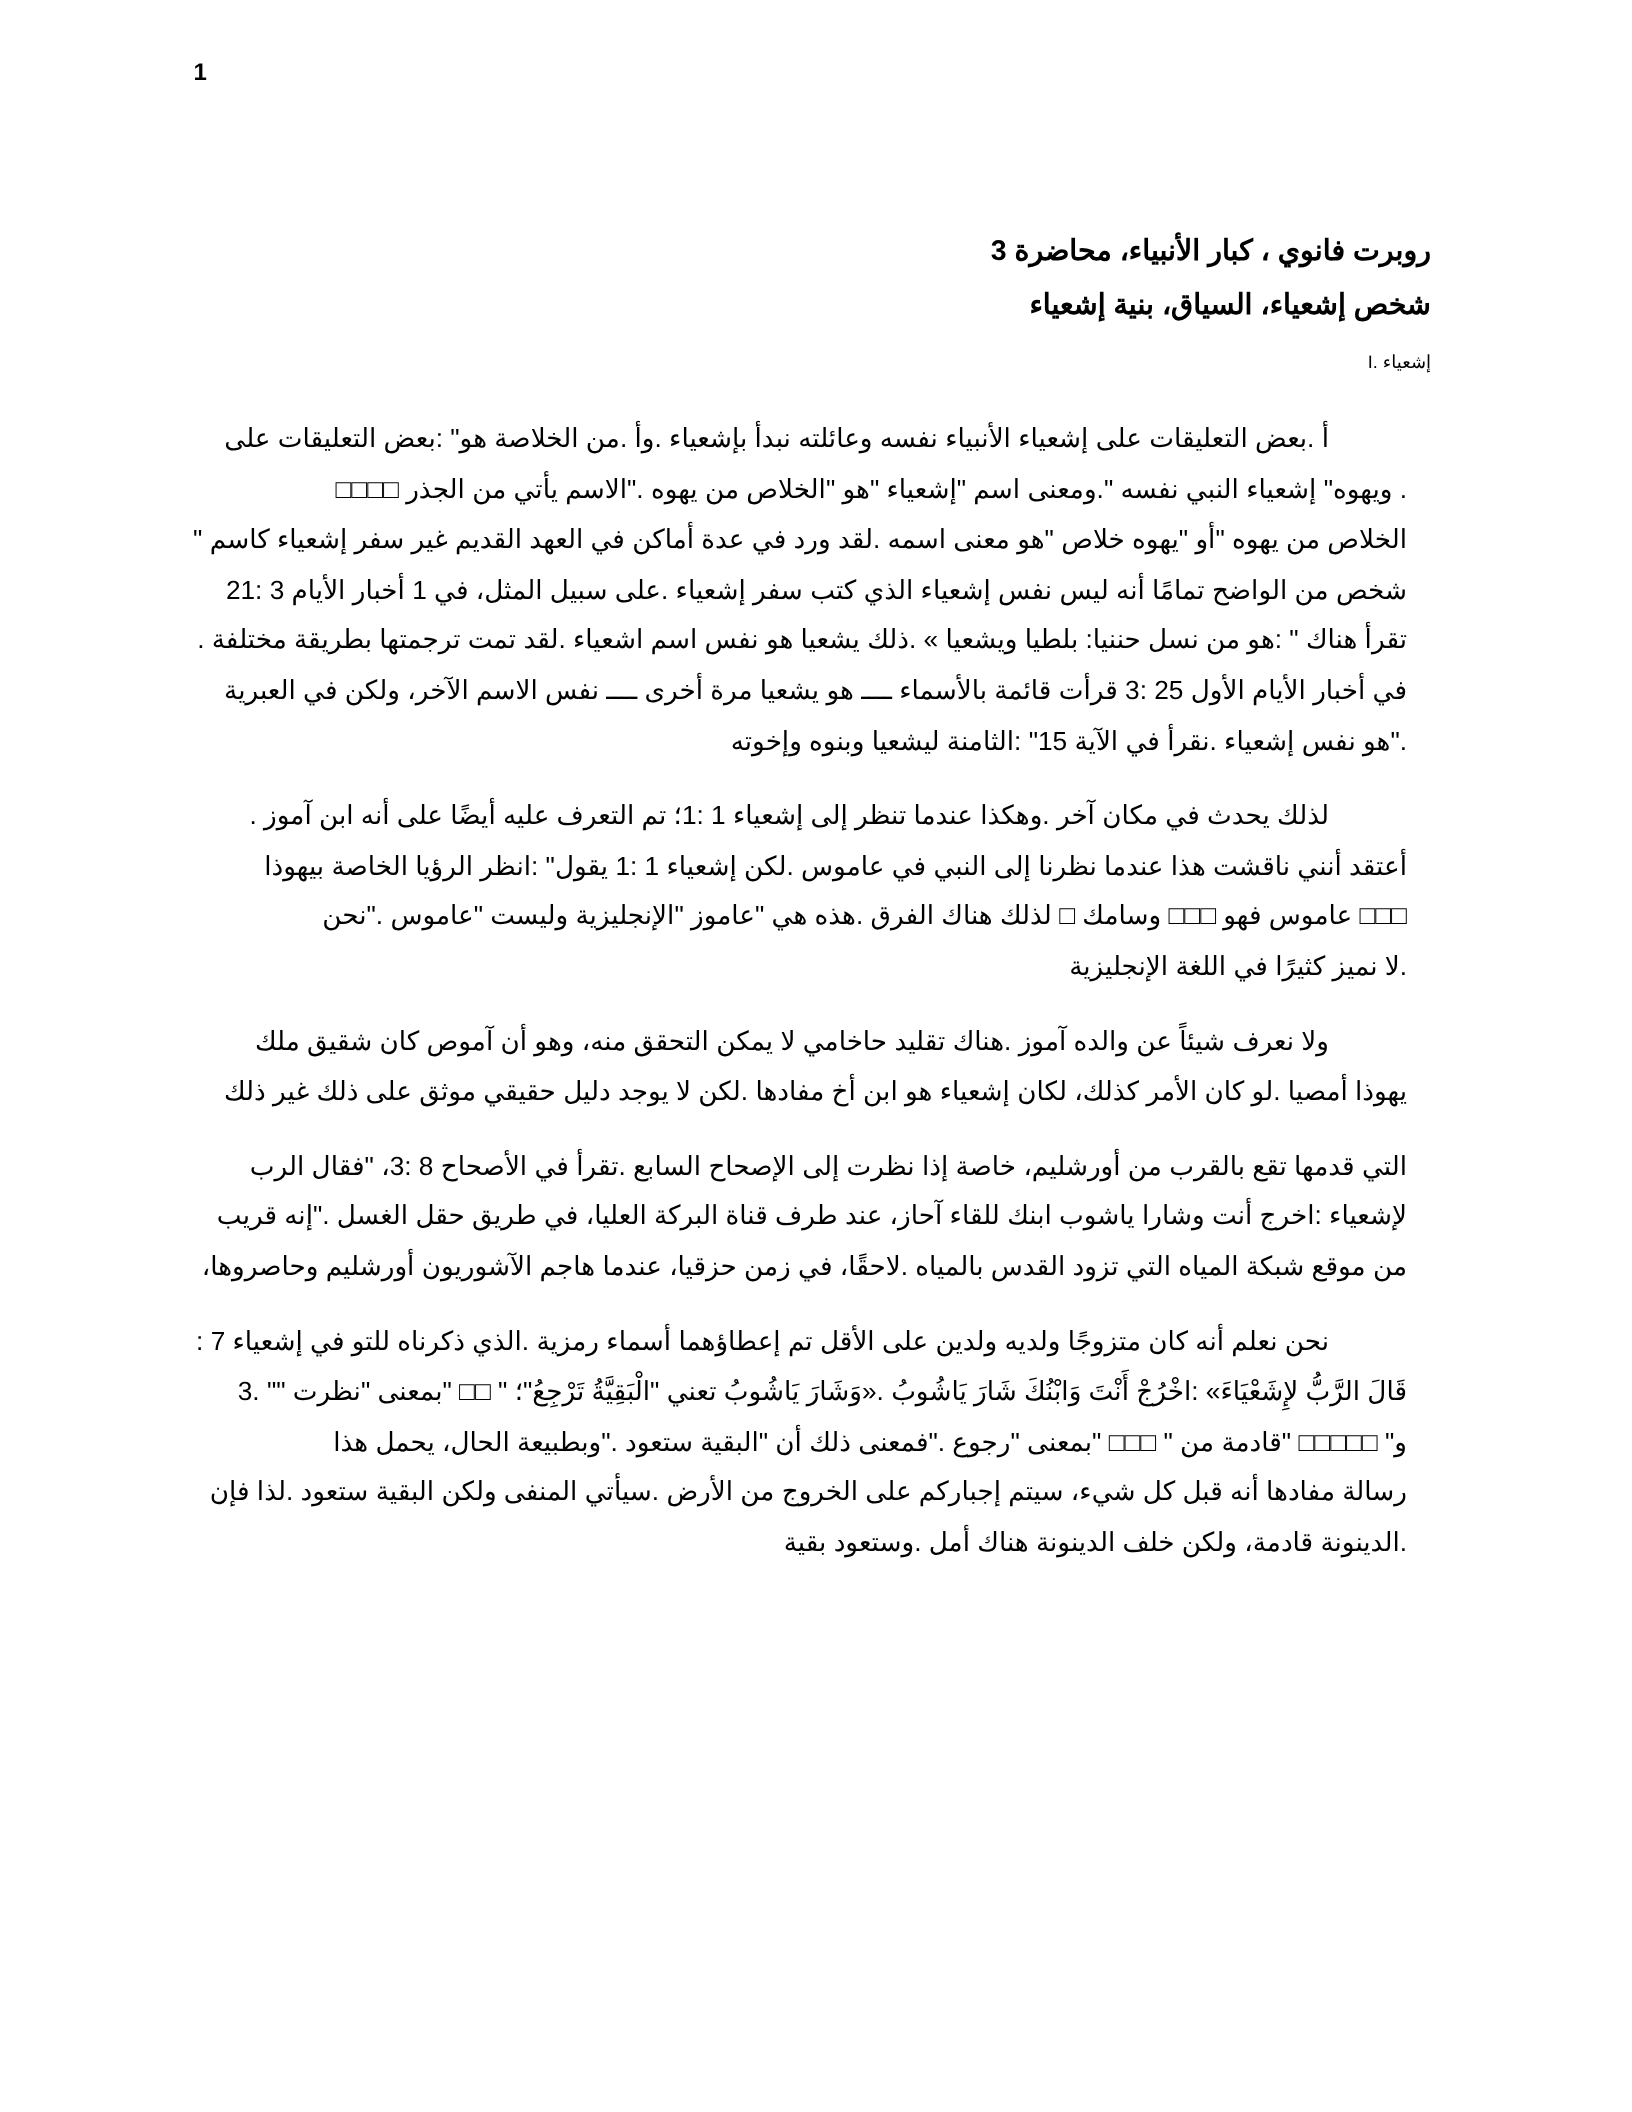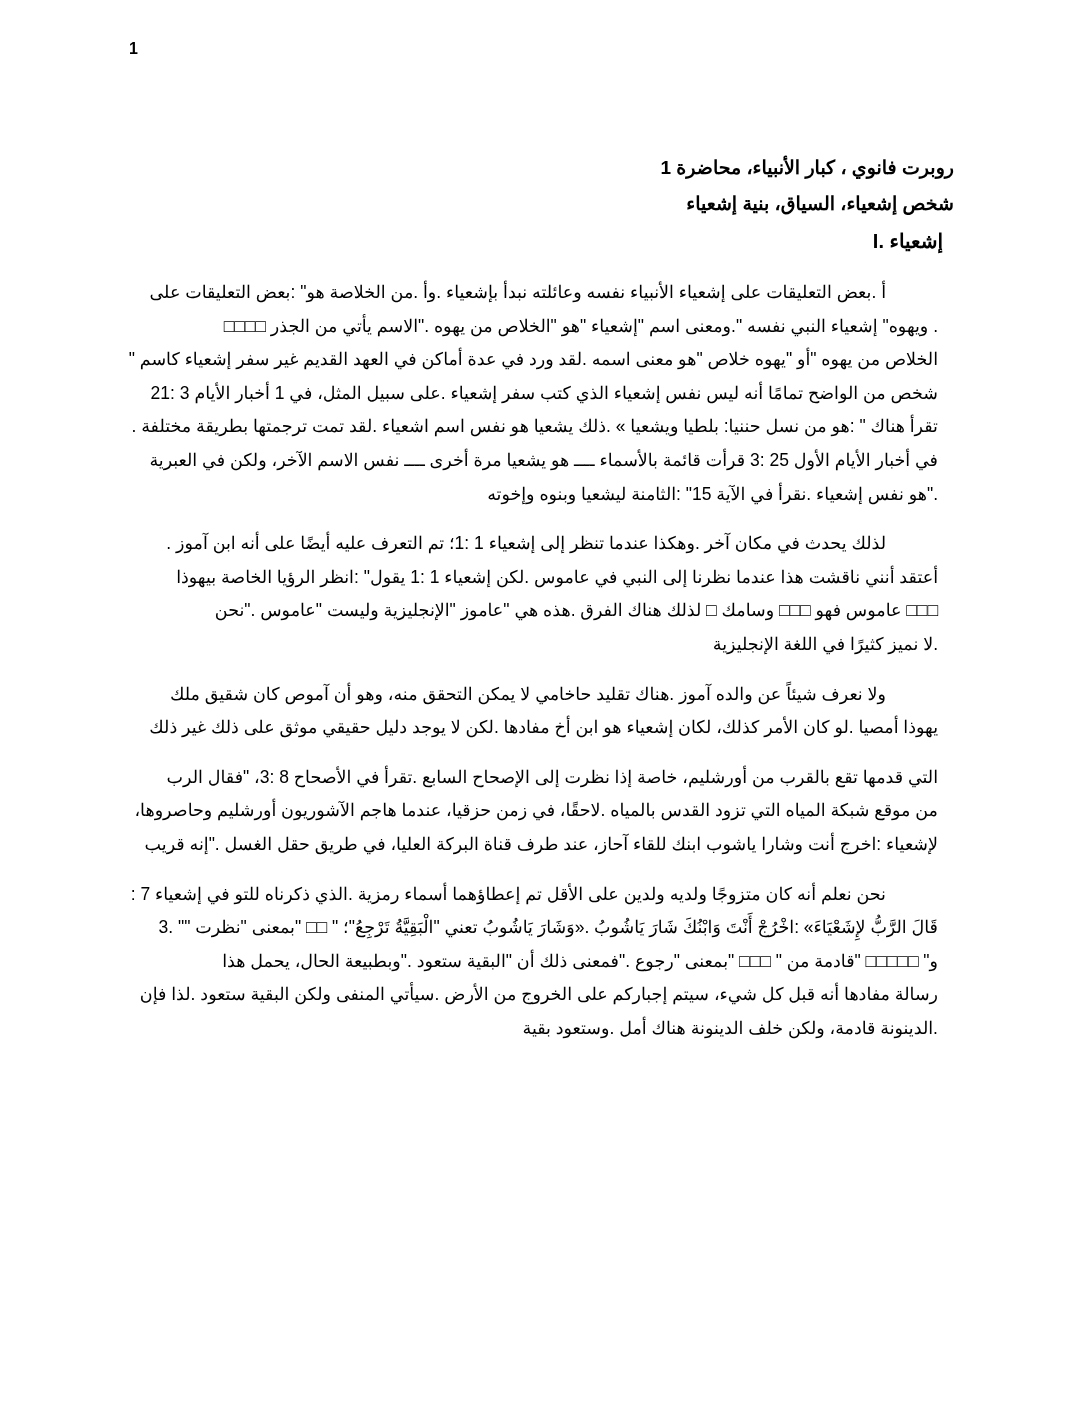--- a/index.html
+++ b/index.html
@@ -13,34 +13,34 @@
       direction: rtl; text-align: right;
       font-family: "Liberation Sans", sans-serif;
       font-size: 17.5px;
     }
     .title {
       font-weight: bold; font-size: 19px; line-height: 36px; margin: 0;
       padding-right: 0;
     }
     .title-wrap { padding-right: 0; }
     .section-heading {
-      font-size: 20px; line-height: 38px; margin: 0 11px 2px 0; font-weight: bold;
+      font-size: 12px; line-height: 38px; margin: 0 0 2px 0;
     }
     .para { margin: 16px; line-height: 33.6px; }
     .para .line { display: block; white-space: nowrap; }
     .indent { padding-right: 52px; }
   </style>
 </head>
 <body>
 
 <div class="page-number">1</div>
 
 <div class="content">
   <div class="title-wrap">
-    <p class="title">روبرت فانوي ، كبار الأنبياء، محاضرة 1</p>
+    <p class="title">روبرت فانوي ، كبار الأنبياء، محاضرة 3</p>
     <p class="title">شخص إشعياء، السياق، بنية إشعياء</p>
   </div>
   <p class="section-heading">إشعياء .I</p>
 
   <div class="para">
     <span class="line indent">أ .بعض التعليقات على إشعياء الأنبياء نفسه وعائلته  نبدأ بإشعياء .وأ .من الخلاصة هو" :بعض التعليقات على</span>
     <span class="line">. ويهوه" إشعياء النبي نفسه ".ومعنى اسم "إشعياء "هو "الخلاص من يهوه ."الاسم يأتي من الجذر □□□□</span>
     <span class="line">الخلاص من يهوه "أو "يهوه خلاص "هو معنى اسمه .لقد ورد في عدة أماكن في العهد القديم غير سفر إشعياء كاسم "</span>
     <span class="line">شخص من الواضح تمامًا أنه ليس نفس إشعياء الذي كتب سفر إشعياء .على سبيل المثل، في 1 أخبار الأيام 3 :21</span>
     <span class="line">تقرأ هناك " :هو من نسل حننيا: بلطيا ويشعيا » .ذلك يشعيا هو نفس اسم اشعياء .لقد تمت ترجمتها بطريقة مختلفة .</span>
@@ -55,22 +55,22 @@
     <span class="line">.لا نميز كثيرًا في اللغة الإنجليزية</span>
   </div>
 
   <div class="para">
     <span class="line indent">ولا نعرف شيئاً عن والده آموز  .هناك تقليد حاخامي لا يمكن التحقق منه، وهو أن آموص كان شقيق ملك</span>
     <span class="line">يهوذا أمصيا .لو كان الأمر كذلك، لكان إشعياء هو ابن أخ مفادها .لكن لا يوجد دليل حقيقي موثق على ذلك غير ذلك</span>
   </div>
 
   <div class="para">
     <span class="line">التي قدمها تقع بالقرب من أورشليم، خاصة إذا نظرت إلى الإصحاح السابع .تقرأ في الأصحاح 8 :3، "فقال الرب</span>
+    <span class="line">لإشعياء :اخرج أنت وشارا ياشوب ابنك للقاء آحاز، عند طرف قناة البركة العليا، في طريق حقل الغسل ."إنه قريب</span>
     <span class="line">من موقع شبكة المياه التي تزود القدس بالمياه .لاحقًا، في زمن حزقيا، عندما هاجم الآشوريون أورشليم وحاصروها،</span>
-    <span class="line">لإشعياء :اخرج أنت وشارا ياشوب ابنك للقاء آحاز، عند طرف قناة البركة العليا، في طريق حقل الغسل ."إنه قريب</span>
   </div>
 
   <div class="para">
     <span class="line indent">نحن نعلم أنه كان متزوجًا ولديه ولدين على الأقل تم إعطاؤهما أسماء رمزية .الذي ذكرناه للتو في إشعياء 7 :</span>
     <span class="line">قَالَ الرَّبُّ لإِشَعْيَاءَ» :اخْرُجْ أَنْتَ وَابْنُكَ شَارَ يَاشُوبُ .«وَشَارَ يَاشُوبُ تعني "الْبَقِيَّةُ تَرْجِعُ"؛ " □□ "بمعنى "نظرت "" .3</span>
     <span class="line">و" □□□□□  "قادمة من  " □□□  "بمعنى "رجوع ."فمعنى ذلك أن "البقية ستعود ."وبطبيعة الحال، يحمل هذا</span>
     <span class="line">رسالة مفادها أنه قبل كل شيء، سيتم إجباركم على الخروج من الأرض .سيأتي المنفى ولكن البقية ستعود .لذا فإن</span>
     <span class="line">.الدينونة قادمة، ولكن خلف الدينونة هناك أمل .وستعود بقية</span>
   </div>
 </div>

